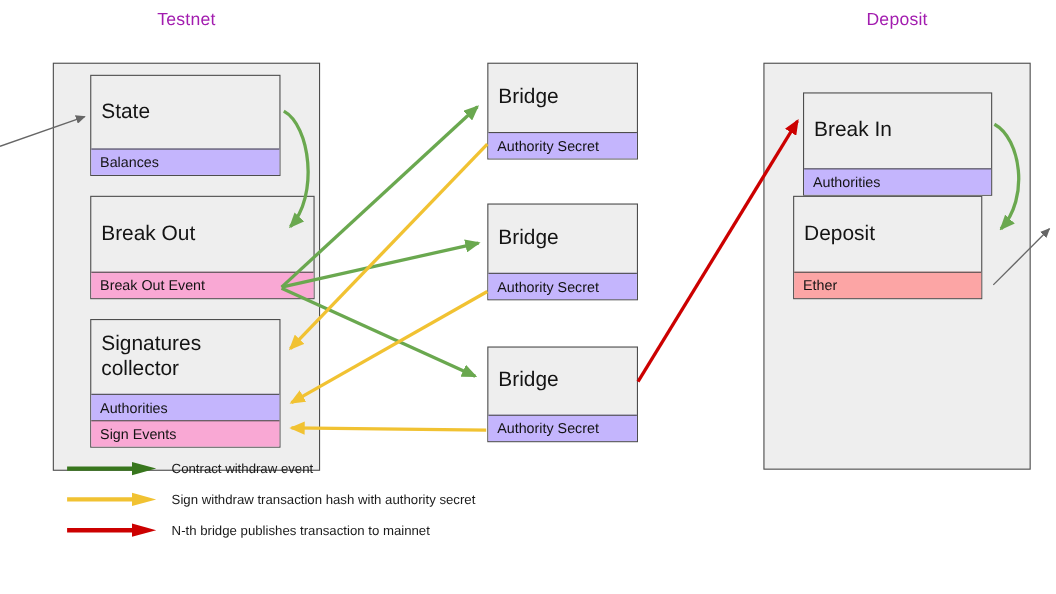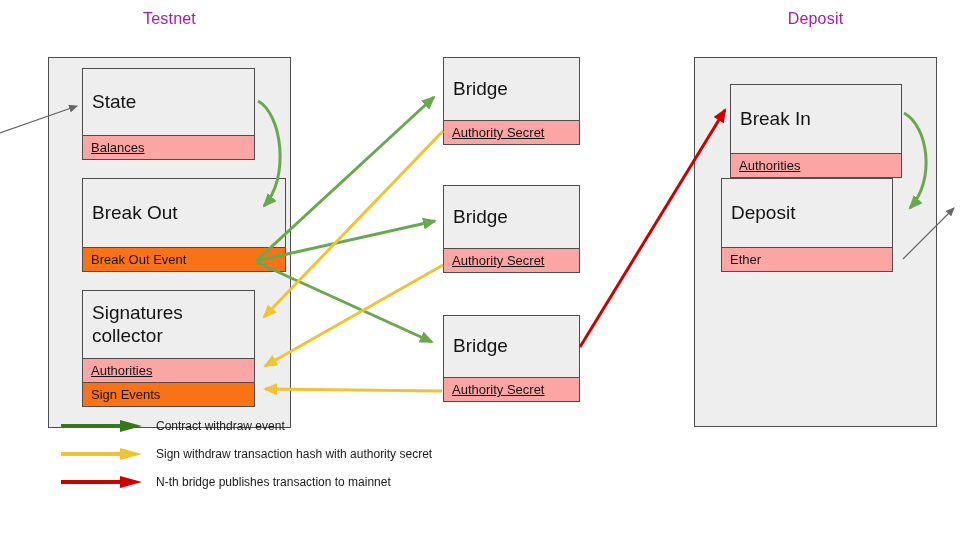--- a/index.html
+++ b/index.html
@@ -19,22 +19,22 @@
     display:flex;flex-direction:column;
   }
   .card-title{
     flex:1 1 auto;display:flex;align-items:center;padding-left:9px;padding-right:6px;
     font-size:19px;color:#141414;line-height:1.18;
   }
   .card-row{
     flex:0 0 auto;height:23px;border-top:1px solid #4d4d4d;box-sizing:content-box;
     display:flex;align-items:center;padding-left:8px;font-size:13px;color:#141414;
   }
-  .row-blue{background:#fca5a5;text-decoration:underline;}
-  .row-green{background:#f97316;}
+  .row-blue{background:#c4b5fd;}
+  .row-green{background:#f9a8d4;}
   .row-yellow{background:#fca5a5;}
   .arrow-layer{
     position:absolute;left:0;top:0;width:960px;height:540px;pointer-events:none;
   }
   .legend{
     position:absolute;left:60px;top:412px;display:flex;flex-direction:column;gap:0;
   }
   .legend-row{display:flex;align-items:center;height:28px;}
   .legend-arrow{flex:0 0 auto;margin-right:14px;}
   .legend-label{font-size:12px;color:#1a1a1a;white-space:nowrap;}

